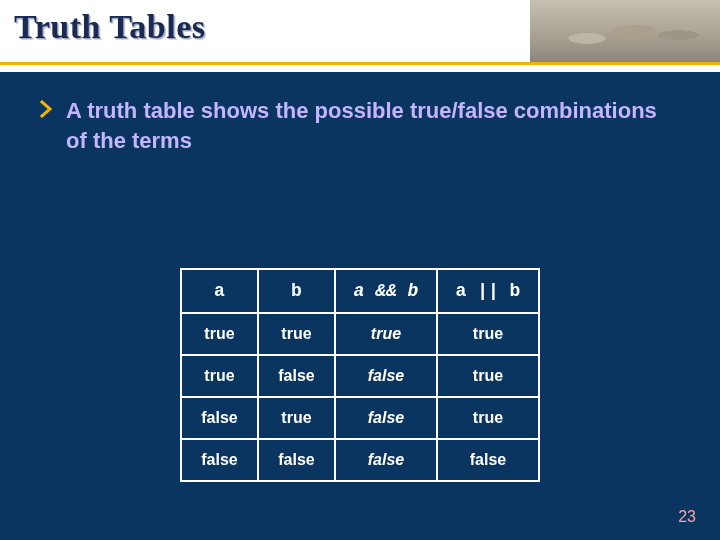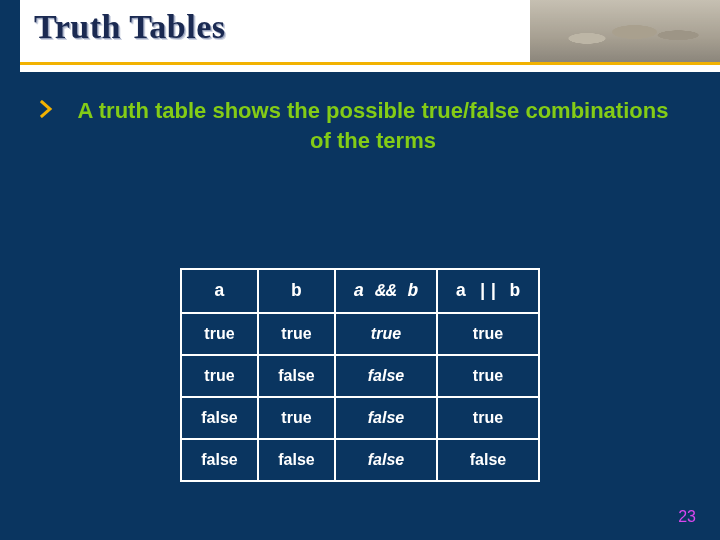--- a/index.html
+++ b/index.html
@@ -6,21 +6,20 @@
   html, body { width: 720px; height: 540px; overflow: hidden; }
   body {
     background: #0a3560;
     font-family: Georgia, 'Times New Roman', serif;
     position: relative;
   }
   .header-area {
     position: relative;
     height: 72px;
     background: #fff;
-    margin-left: 20px;
   }
   .header-photo {
     position: absolute;
     right: 0; top: 0;
     width: 190px; height: 64px;
     background:
       radial-gradient(ellipse at 30% 60%, #cdbfa0 0 18px, transparent 19px),
       radial-gradient(ellipse at 55% 50%, #b7a582 0 22px, transparent 23px),
       radial-gradient(ellipse at 78% 55%, #a9987a 0 20px, transparent 21px),
       linear-gradient(#d7cbb0, #b2a489 60%, #8f8470);
@@ -39,22 +38,21 @@
   .rule {
     position: absolute;
     left: 0; top: 62px;
     width: 720px; height: 3px;
     background: #f2b201;
   }
   .content {
     position: absolute;
     left: 0; top: 72px; right: 0; bottom: 0;
     padding: 24px 40px 3px 40px;
-    color: #84cc16;
-    text-align: center;
+    color: #c4b5fd;
   }
   .bullet-row {
     display: flex;
     align-items: flex-start;
     gap: 10px;
     font-family: Arial, Helvetica, sans-serif;
     font-size: 22px;
     font-weight: bold;
     line-height: 1.35;
   }
@@ -88,21 +86,21 @@
     font-size: 18px;
   }
   table.truth th:nth-child(1), table.truth td:nth-child(1) { width: 100px; }
   table.truth th:nth-child(2), table.truth td:nth-child(2) { width: 100px; }
   table.truth th:nth-child(3), table.truth td:nth-child(3) { width: 140px; font-style: italic; }
   table.truth th:nth-child(4), table.truth td:nth-child(4) { width: 140px; text-align: center; }
   .page-number {
     position: absolute;
     right: 24px;
     bottom: 14px;
-    color: #d946ef;
+    color: #fca5a5;
     font-family: Arial, Helvetica, sans-serif;
     font-size: 16px;
   }
 </style>
 </head>
 <body>
 
 <div class="header-area">
   <div class="header-photo"></div>
   <div class="title">Truth Tables</div>

